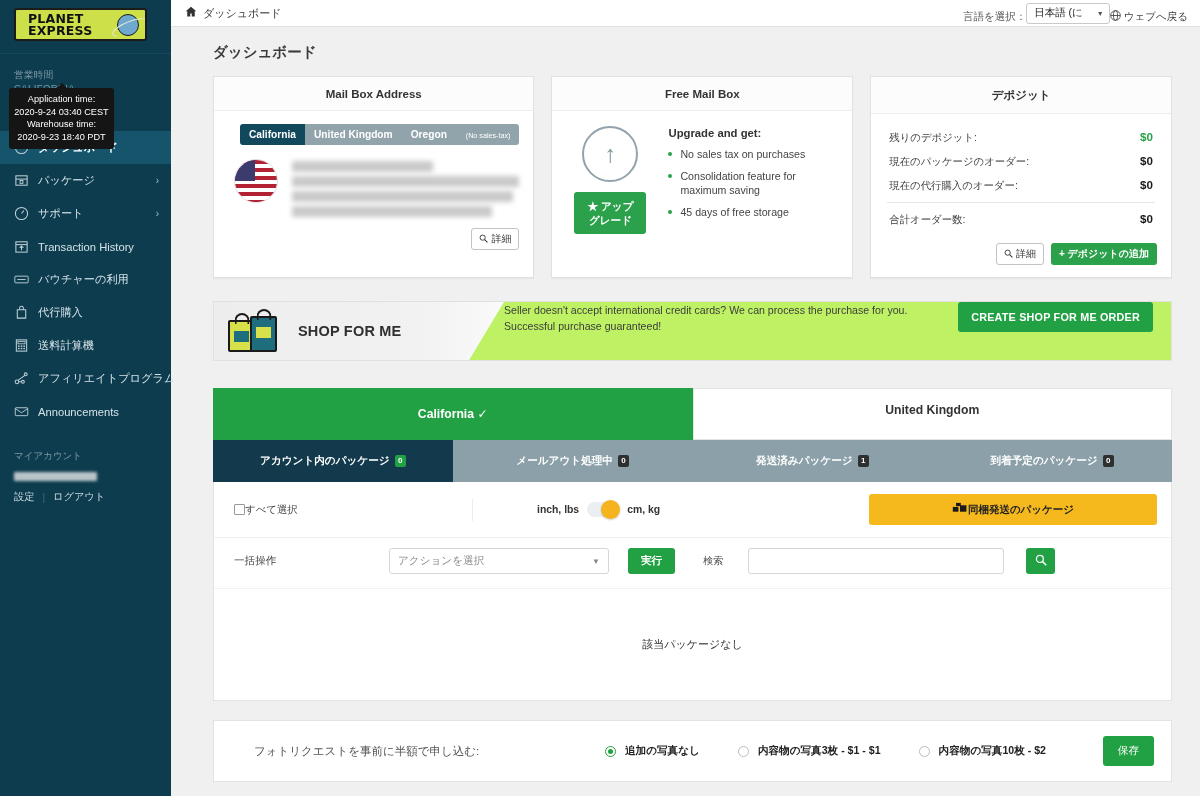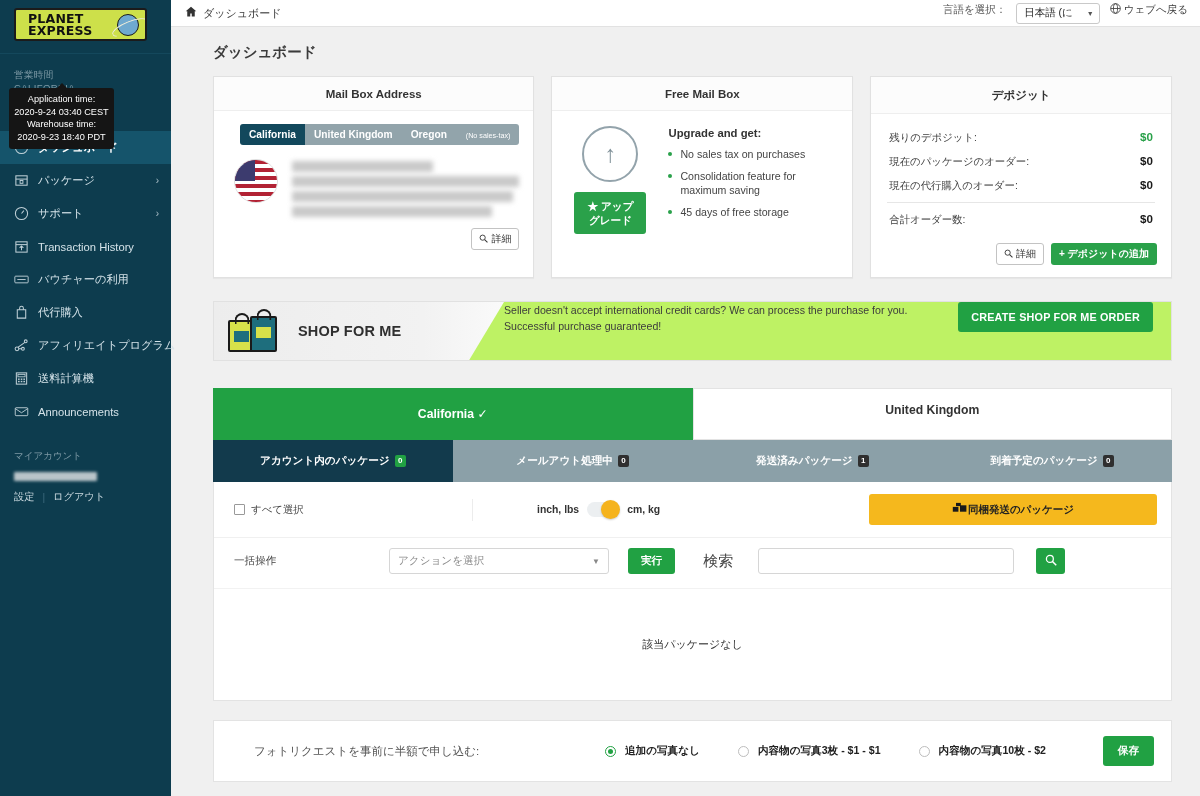--- a/index.html
+++ b/index.html
@@ -85,21 +85,21 @@
 
   
   .main { flex: 1; height: 796px; background: #f0f0f0; overflow: hidden; }
 
   .topbar {
     height: 27px; background: #fff; border-bottom: 1px solid #e2e2e2;
     display: flex; align-items: center; padding: 0 12px 0 14px;
     font-size: 11px; color: #3a3a3a;
   }
   .crumb { display: flex; align-items: center; gap: 6px; }
-  .topbar-right { margin-left: auto; display: flex; align-items: flex-start; gap: 10px; font-size: 10.5px; color: #555; }
+  .topbar-right { margin-left: auto; display: flex; align-items: flex-end; font-size: 10.5px; color: #555; }
   .lang-select {
     display: flex; align-items: center; gap: 14px;
     border: 1px solid #c9c9c9; border-radius: 3px;
     padding: 2px 5px 2px 7px; background: #fff; font-size: 10.5px; color: #222;
     height: 21px;
   }
   .lang-select .caret { font-size: 7px; color: #555; }
   .back-web { display: flex; align-items: center; gap: 3px; color: #3c3c3c; }
 
   .content { padding: 14px 28px 0 42px; }
@@ -220,21 +220,21 @@
   .badge {
     display: inline-block; background: #555; color: #fff; border-radius: 2px;
     font-size: 8px; font-weight: bold; padding: 1px 3px; line-height: 10px; min-width: 11px; text-align: center;
   }
   .badge.green { background: #21a143; }
   .badge.dark { background: #2f2f2f; }
 
   
   .panel { background: #fff; border: 1px solid #e3e3e3; border-top: none; }
   .tb-row1 { display: flex; align-items: center; padding: 12px 14px 12px 20px; border-bottom: 1px solid #f0f0f0; }
-  .chk-wrap { display: flex; align-items: center; gap: 6px; font-size: 10.4px; color: #444; width: 238px; }
+  .chk-wrap { display: flex; align-items: center; font-size: 10.4px; color: #444; width: 238px; }
   .chk { width: 11px; height: 11px; border: 1px solid #999; background: #fff; border-radius: 1px; }
   .vsep { width: 1px; height: 22px; background: #ececec; }
   .unit-toggle { display: flex; align-items: center; gap: 8px; font-size: 10.4px; font-weight: bold; color: #333; margin-left: 64px; }
   .switch { width: 32px; height: 15px; border-radius: 9px; background: #eceff1; position: relative; cursor: pointer; }
   .switch .knob { position: absolute; right: -1px; top: -2px; width: 19px; height: 19px; border-radius: 50%; background: #f5b31d; box-shadow: 0 1px 2px rgba(0,0,0,.2); }
   .btn-consol {
     margin-left: auto; background: #f5b81d; border: none; border-radius: 3px;
     font-size: 10.5px; font-weight: bold; color: #222;
     padding: 8px 14px; width: 288px; display: flex; align-items: center; justify-content: center; 
     cursor: pointer;
@@ -244,21 +244,21 @@
   .sel {
     width: 220px; height: 26px; border: 1px solid #d6d6d6; border-radius: 3px; background: #fff;
     display: flex; align-items: center; padding: 0 8px; font-size: 10.6px; color: #8b8b8b;
     cursor: pointer;
   }
   .sel .caret { margin-left: auto; font-size: 8px; color: #888; }
   .btn-run {
     margin-left: 19px; background: #21a143; color: #fff; border: none; border-radius: 3px;
     font-size: 10.6px; font-weight: bold; padding: 6px 13px; cursor: pointer;
   }
-  .search-label { margin-left: 28px; font-size: 15px; color: #444; }
+  .search-label { margin-left: 28px; font-size: 10px; color: #444; }
   .search-input {
     margin-left: 25px; width: 256px; height: 26px; border: 1px solid #d6d6d6;
     border-radius: 3px; background: #fff; font-size: 10.6px; padding: 0 8px;
     font-family: "Liberation Sans", sans-serif; color: #333;
   }
   .btn-search {
     margin-left: 22px; background: #21a143; color: #fff; border: none; border-radius: 3px;
     width: 29px; height: 26px; display: flex; align-items: center; justify-content: center;
     cursor: pointer;
   }
@@ -271,21 +271,21 @@
     height: 62px; display: flex; align-items: center; padding: 0 17px 0 40px; gap: 21px;
   }
   .photo-label { font-size: 11.5px; color: #555; width: 330px; }
   .radio-grp { display: flex; align-items: center; gap: 38px; }
   .radio-opt { display: flex; align-items: center; gap: 9px; font-size: 10.6px; font-weight: bold; color: #222; cursor: pointer; }
   .radio { width: 11px; height: 11px; border-radius: 50%; border: 1px solid #bdbdbd; background: #fff; position: relative; }
   .radio.on { border-color: #21a143; }
   .radio.on::after { content: ""; position: absolute; left: 2px; top: 2px; width: 5px; height: 5px; border-radius: 50%; background: #21a143; }
   .btn-save {
     margin-left: auto; background: #21a143; color: #fff; border: none; border-radius: 3px;
-    font-size: 10.6px; font-weight: bold; padding: 8px 15px; cursor: pointer;
+    font-size: 10.6px; font-weight: normal; padding: 8px 15px; cursor: pointer;
   }
 </style>
 </head>
 <body>
 
 <div class="app">
 
   <aside class="sidebar">
 
     <div class="logo-wrap">
@@ -362,48 +362,48 @@
           <span class="nav-label">バウチャーの利用</span>
         </div>
         <div class="nav-item">
           <span class="ico">
             <svg width="15" height="15" viewBox="0 0 16 16">
               <path d="M3.5 5h9v9h-9z" fill="none" stroke="#cfdde3" stroke-width="1.1"></path>
               <path d="M6 5V3.4a2 2 0 0 1 4 0V5" fill="none" stroke="#cfdde3" stroke-width="1.1"></path>
             </svg>
           </span>
           <span class="nav-label">代行購入</span>
-        </div>
-        <div class="nav-item">
-          <span class="ico">
-            <svg width="15" height="15" viewBox="0 0 16 16">
-              <circle cx="3.2" cy="11.5" r="2" fill="none" stroke="#cfdde3" stroke-width="1.1"></circle>
-              <circle cx="9.5" cy="11.5" r="1.5" fill="none" stroke="#cfdde3" stroke-width="1.1"></circle>
-              <circle cx="12.5" cy="3.5" r="1.5" fill="none" stroke="#cfdde3" stroke-width="1.1"></circle>
-              <path d="M4.5 9.8 11.6 4.6M5 11.5h3" fill="none" stroke="#cfdde3" stroke-width="1.1"></path>
-            </svg>
-          </span>
-          <span class="nav-label">アフィリエイトプログラム</span>
         </div>
         <div class="nav-item">
           <span class="ico">
             <svg width="15" height="15" viewBox="0 0 16 16">
               <rect x="2.5" y="2" width="11" height="12" fill="none" stroke="#cfdde3" stroke-width="1.1"></rect>
               <rect x="4.2" y="3.6" width="7.6" height="2.6" fill="none" stroke="#cfdde3" stroke-width=".9"></rect>
               <g fill="#cfdde3">
                 <rect x="4.3" y="8" width="1.7" height="1.5"></rect>
                 <rect x="7.2" y="8" width="1.7" height="1.5"></rect>
                 <rect x="10" y="8" width="1.7" height="1.5"></rect>
                 <rect x="4.3" y="10.5" width="1.7" height="1.5"></rect>
                 <rect x="7.2" y="10.5" width="1.7" height="1.5"></rect>
                 <rect x="10" y="10.5" width="1.7" height="1.5"></rect>
               </g>
             </svg>
           </span>
           <span class="nav-label">送料計算機</span>
+        </div>
+        <div class="nav-item">
+          <span class="ico">
+            <svg width="15" height="15" viewBox="0 0 16 16">
+              <circle cx="3.2" cy="11.5" r="2" fill="none" stroke="#cfdde3" stroke-width="1.1"></circle>
+              <circle cx="9.5" cy="11.5" r="1.5" fill="none" stroke="#cfdde3" stroke-width="1.1"></circle>
+              <circle cx="12.5" cy="3.5" r="1.5" fill="none" stroke="#cfdde3" stroke-width="1.1"></circle>
+              <path d="M4.5 9.8 11.6 4.6M5 11.5h3" fill="none" stroke="#cfdde3" stroke-width="1.1"></path>
+            </svg>
+          </span>
+          <span class="nav-label">アフィリエイトプログラム</span>
         </div>
         <div class="nav-item">
           <span class="ico">
             <svg width="16" height="15" viewBox="0 0 18 16">
               <rect x="1.5" y="3.5" width="15" height="9.5" rx="1" fill="none" stroke="#cfdde3" stroke-width="1.1"></rect>
               <polyline points="1.5,4.5 9,9.5 16.5,4.5" fill="none" stroke="#cfdde3" stroke-width="1.1"></polyline>
             </svg>
           </span>
           <span class="nav-label">Announcements</span>
         </div>

